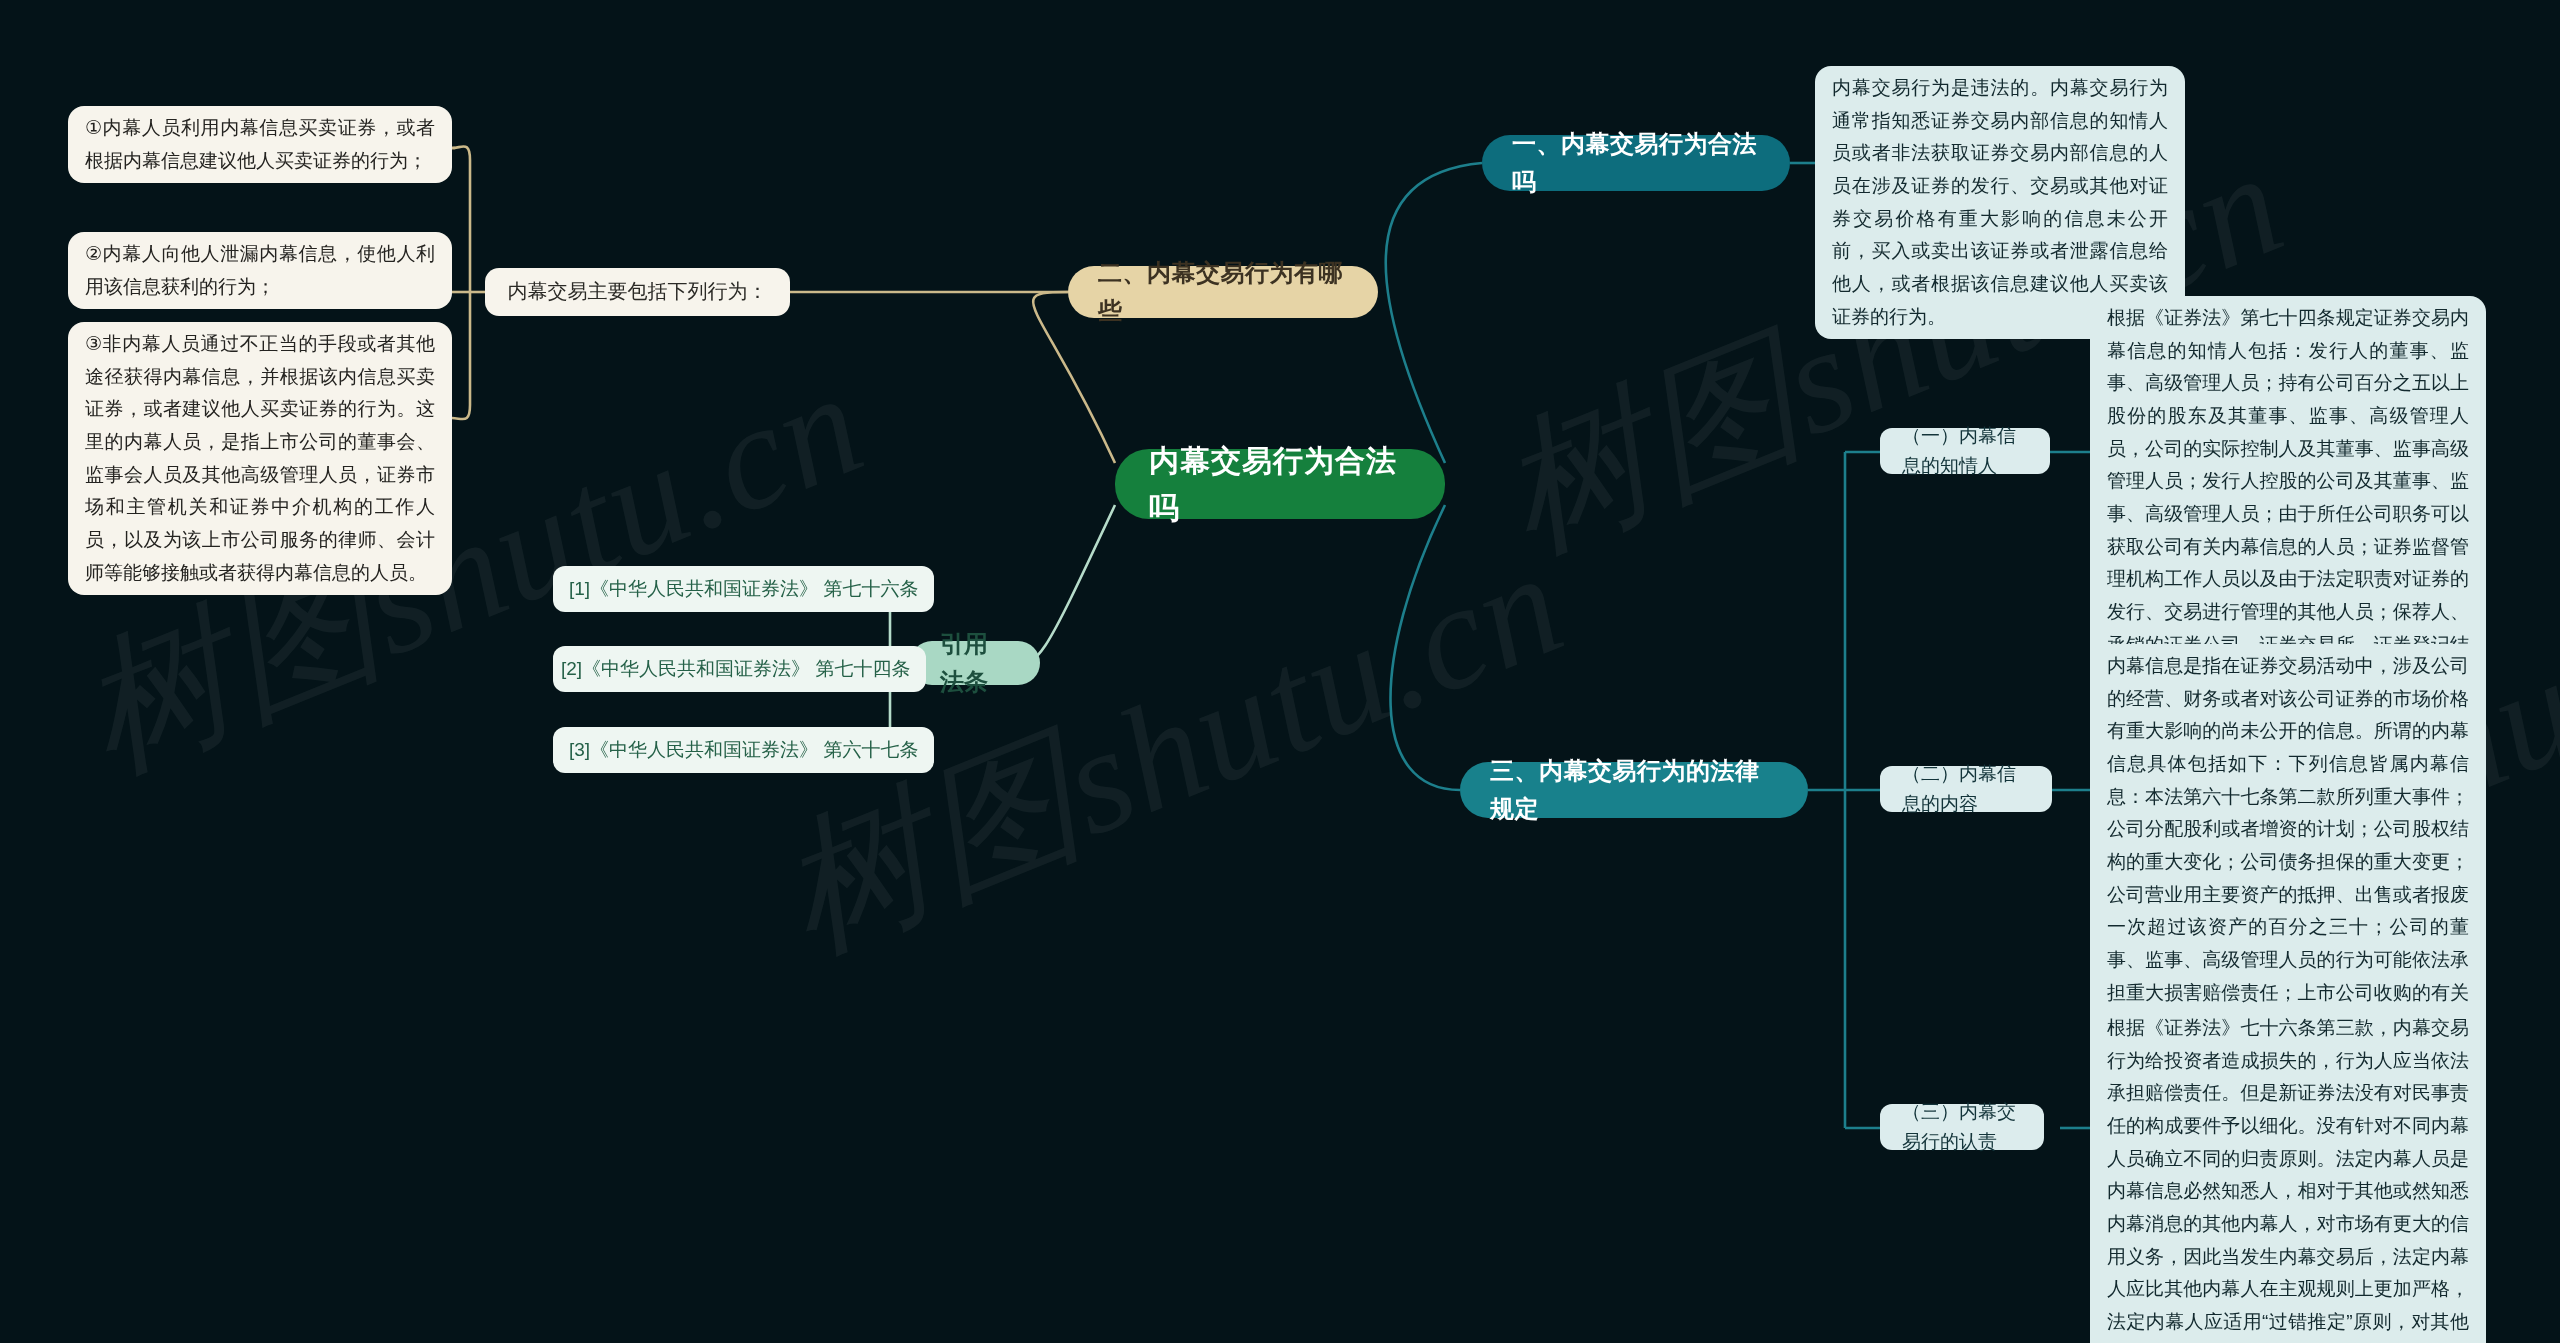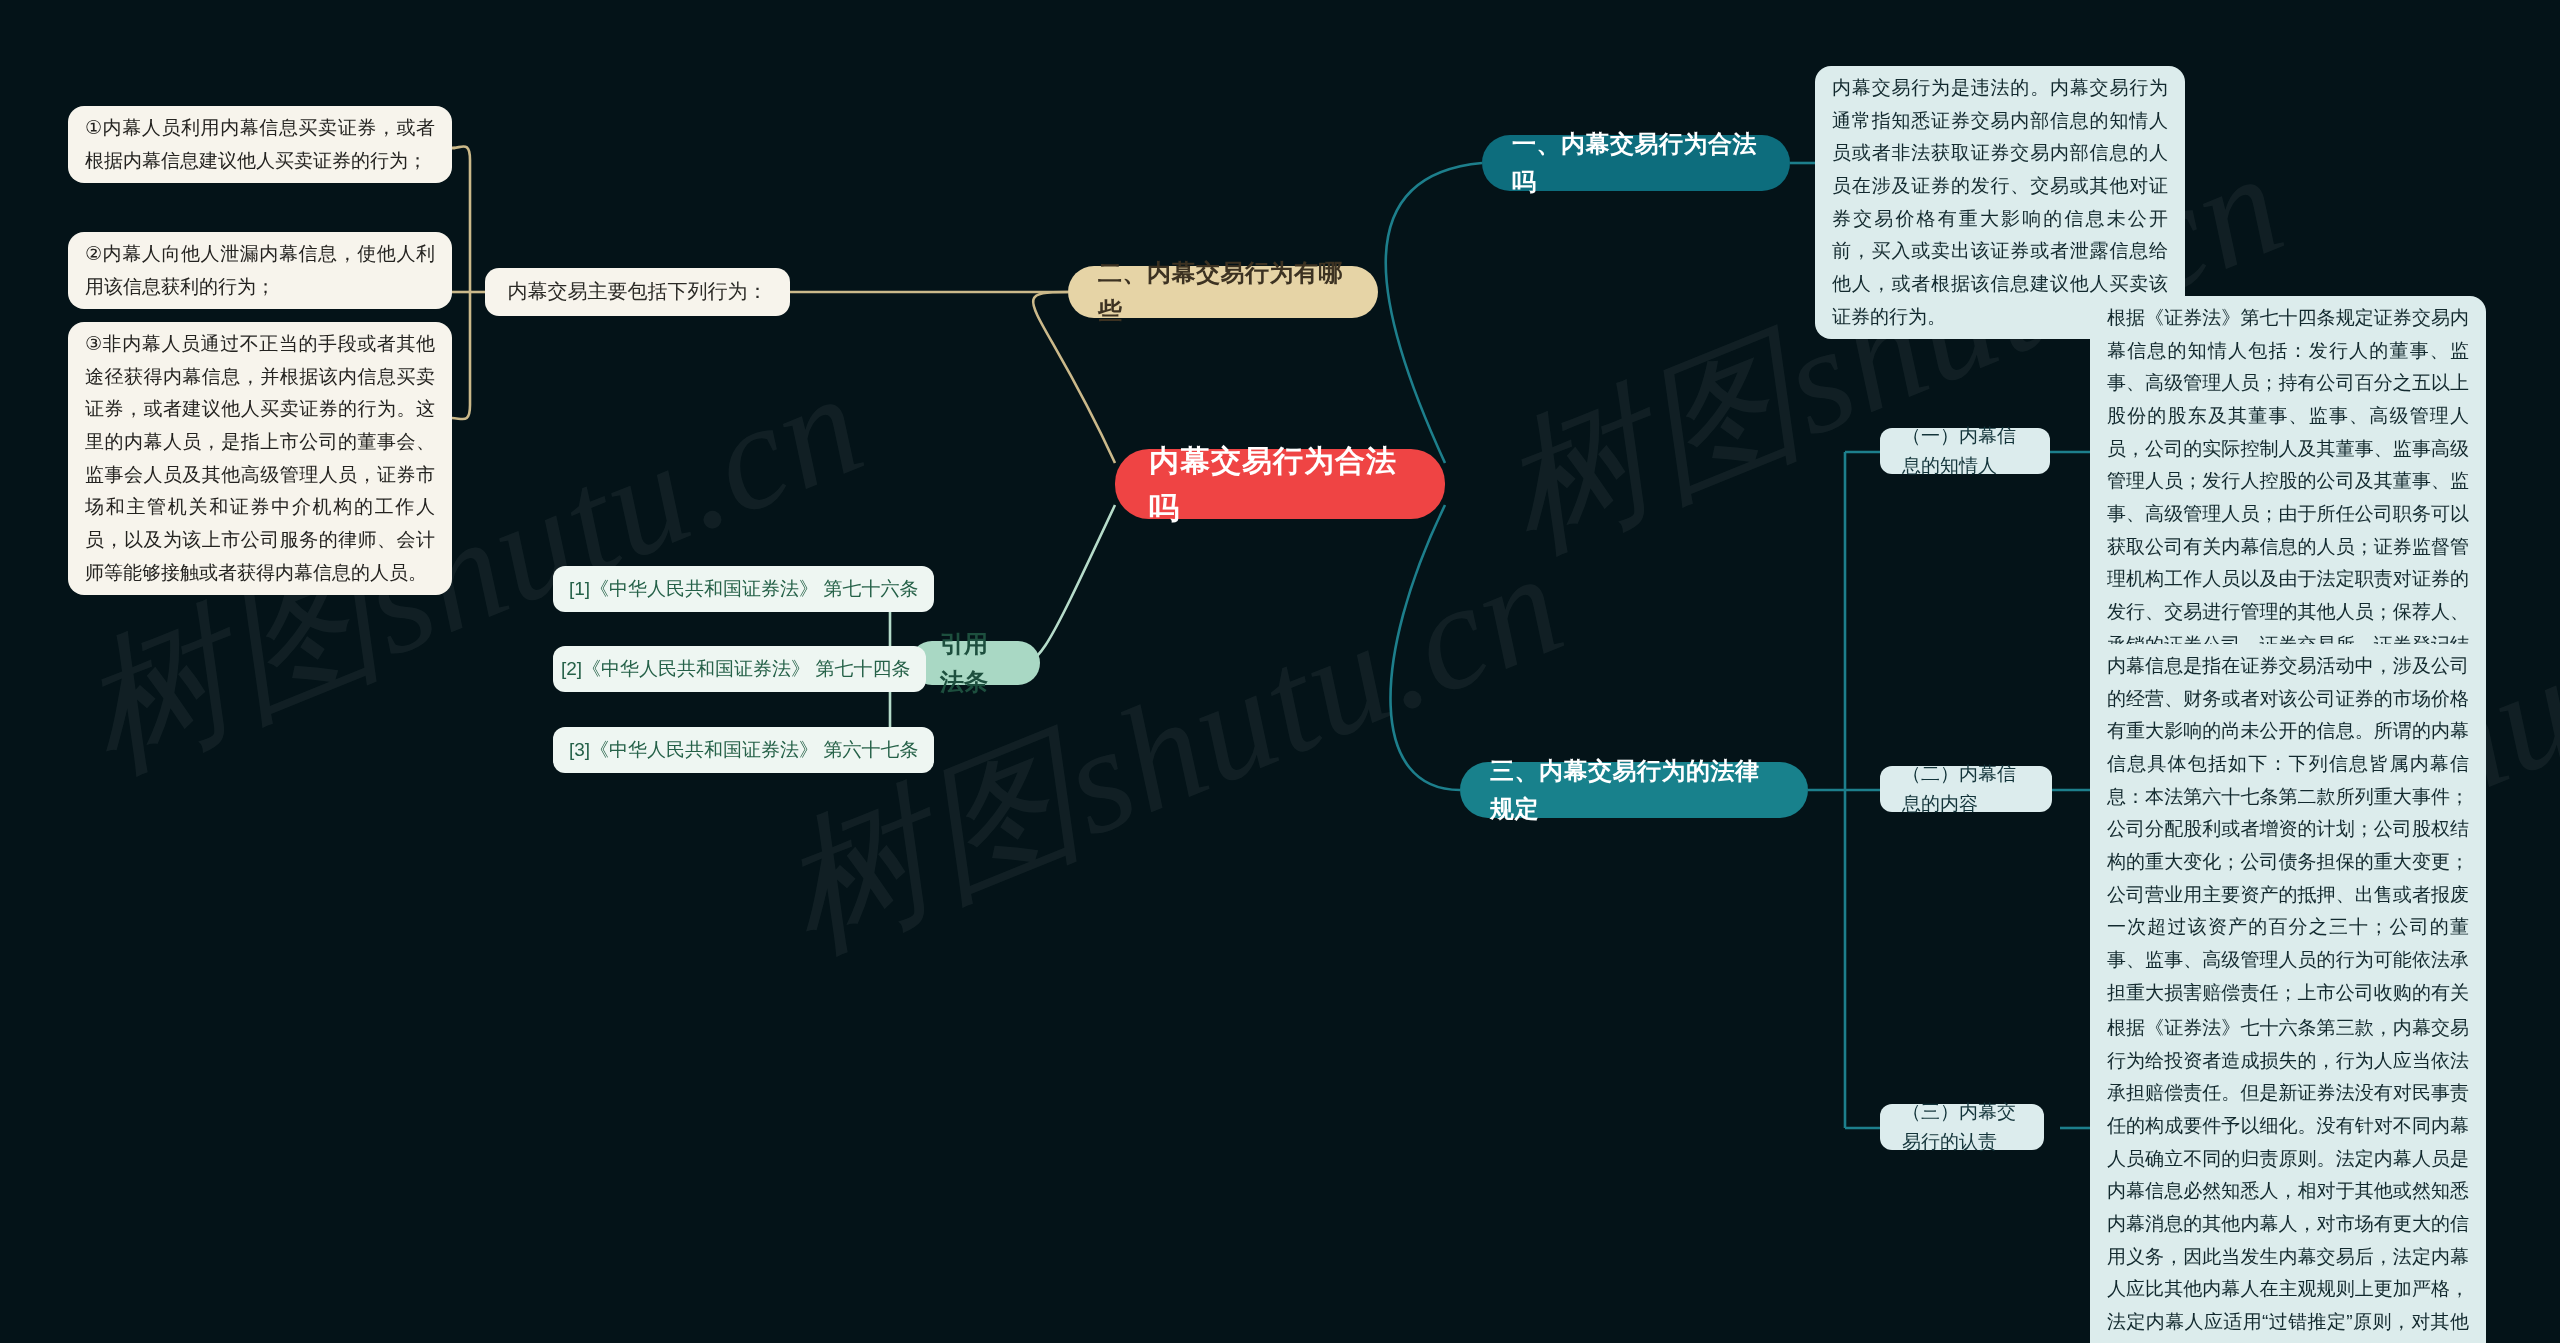--- a/index.html
+++ b/index.html
@@ -40,21 +40,21 @@
   .node {
     position: absolute;
     display: flex;
     align-items: center;
     line-height: 1.58;
     white-space: pre-wrap;
   }
 
   
   .root {
-    background: #ef4444;
+    background: #15803d;
     color: #ffffff;
     border-radius: 34px;
     font-size: 30px;
     font-weight: 600;
     padding: 14px 34px;
     letter-spacing: 1px;
     justify-content: center;
   }
 
   

